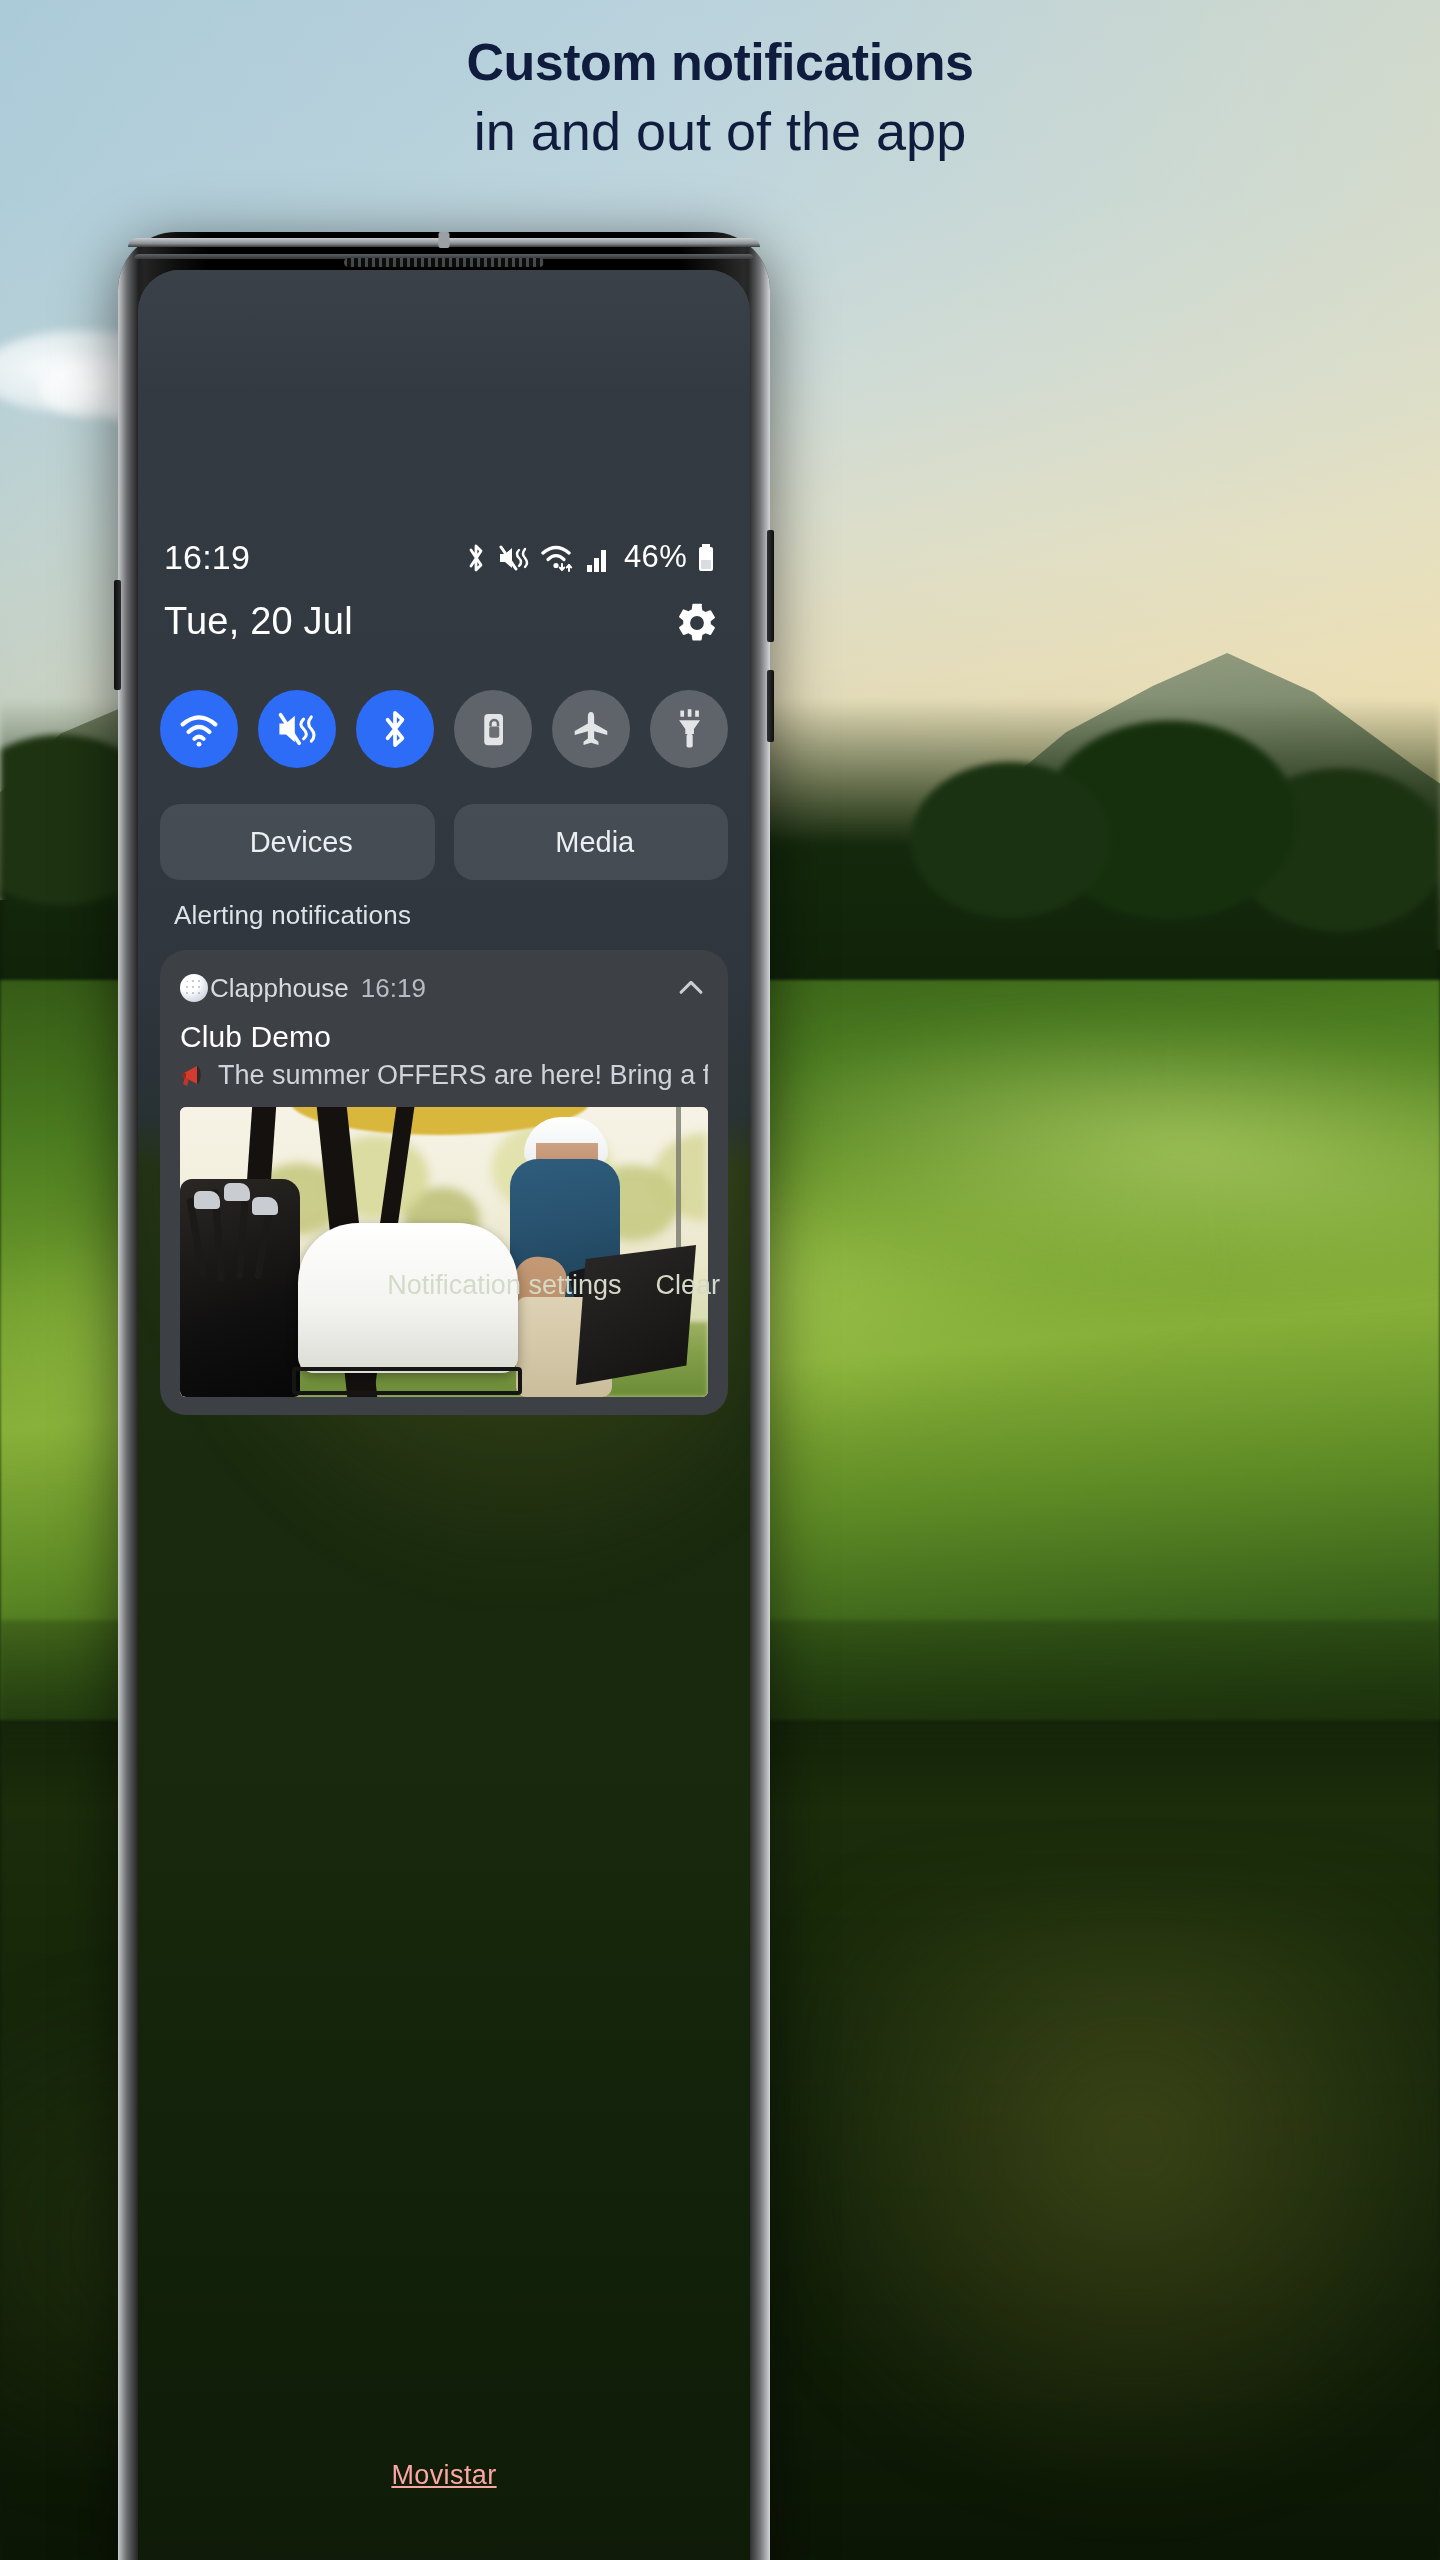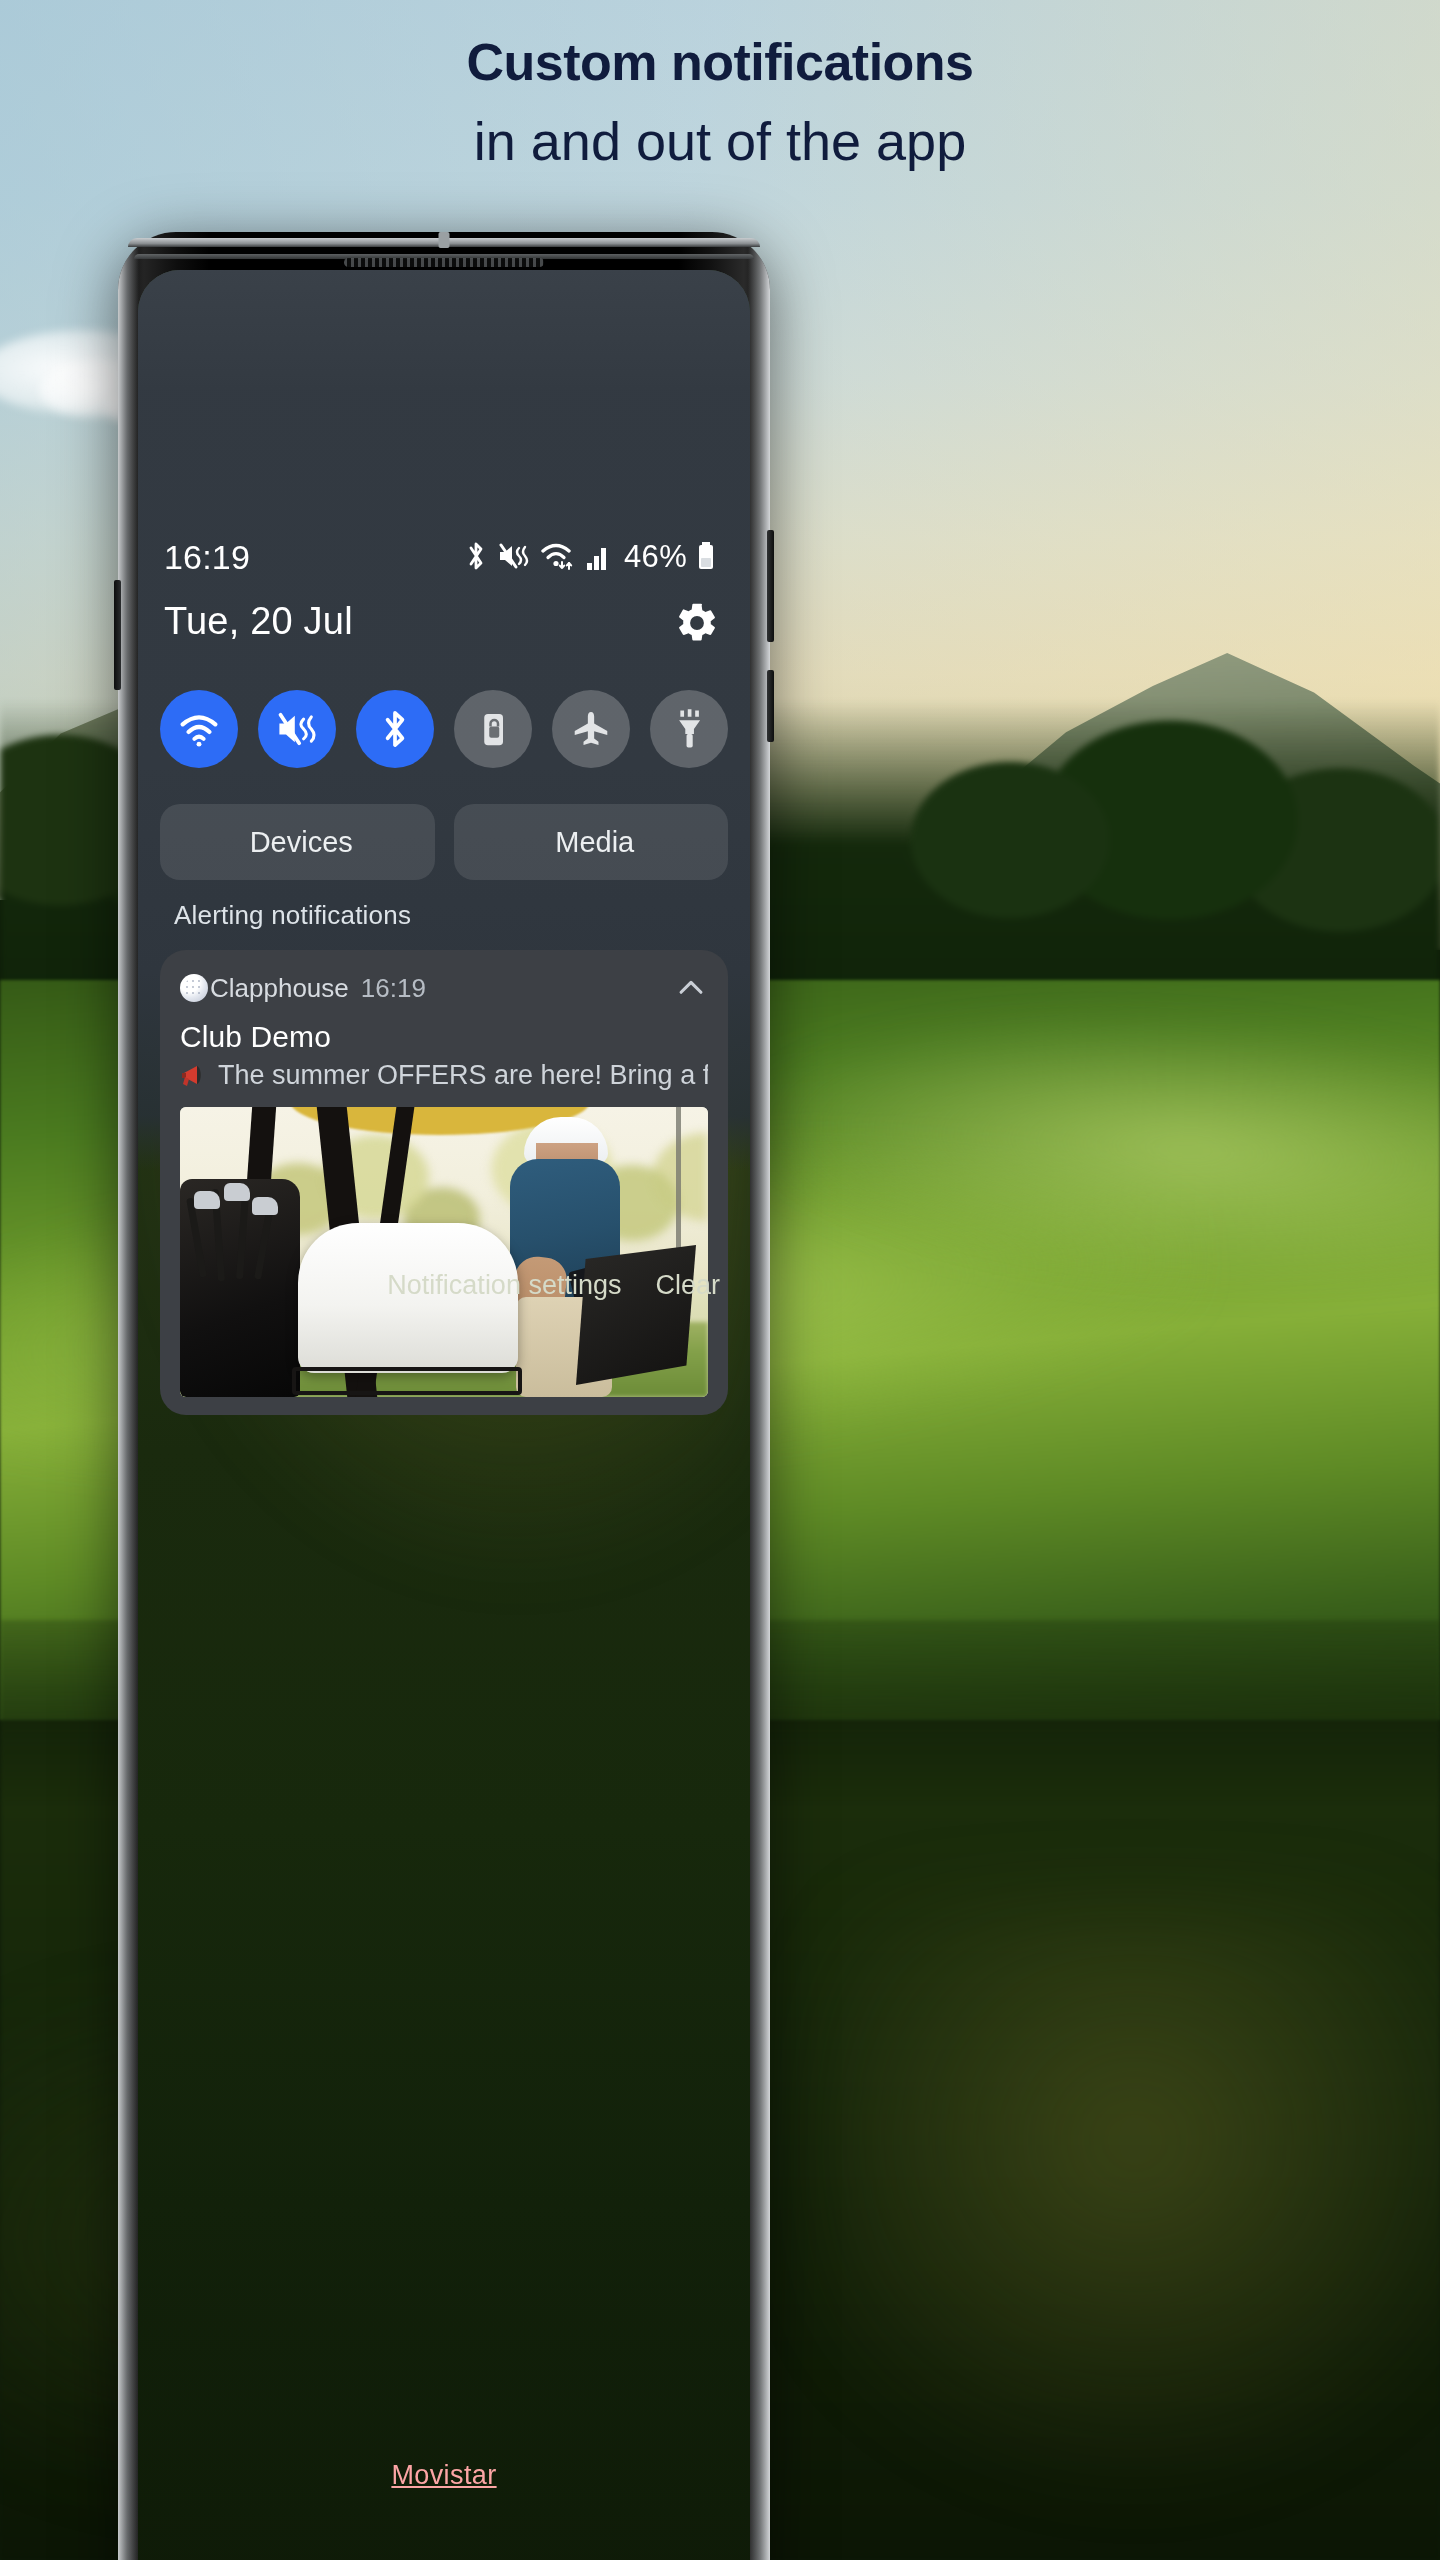--- a/index.html
+++ b/index.html
@@ -85,21 +85,21 @@
     filter:blur(40px);
   }
 
   
   .headline-wrap{ position:absolute; left:0; top:32px; width:1440px; text-align:center; z-index:6; }
   .headline{
     font-size:52px; font-weight:bold; color:#101c3d; letter-spacing:-.5px;
     line-height:1.18;
   }
   .subhead{
-    font-size:54px; font-weight:normal; color:#101c3d; line-height:1.28; margin-top:14px;
+    font-size:54px; font-weight:normal; color:#101c3d; line-height:1.28; margin-top:4px;
   }
 
   
   #phone{
     position:absolute; left:118px; top:232px; width:652px; height:2400px; z-index:10;
   }
   .phone-outer{
     position:absolute; inset:0;
     border-radius:58px 58px 0 0;
     background:linear-gradient(90deg,#0a0a0a 0%,#242424 4%,#0e0e0e 9%,#000 14%,#000 86%,#121212 91%,#2a2a2a 96%,#070707 100%);
@@ -170,21 +170,21 @@
     background:linear-gradient(180deg,#3a4149,#333a42);
   }
 
   
   .statusbar{
     position:absolute; left:0; right:0; top:260px; height:54px;
     display:flex; align-items:center; justify-content:space-between;
     padding:0 34px 0 26px;
   }
   .sb-time{ color:#fff; font-size:34px; letter-spacing:.2px; }
-  .sb-icons{ display:flex; align-items:flex-start; gap:9px; }
+  .sb-icons{ display:flex; align-items:flex-end; gap:9px; }
   .sb-pct{ color:#fff; font-size:31px; margin-left:4px; letter-spacing:.3px; }
   .ic{ display:block; }
 
   
   .daterow{
     position:absolute; left:0; right:0; top:330px; height:62px;
     display:flex; justify-content:space-between;
     padding:0 30px 0 26px;
   }
   .date-txt{ color:#fff; font-size:38px; letter-spacing:.2px; }

